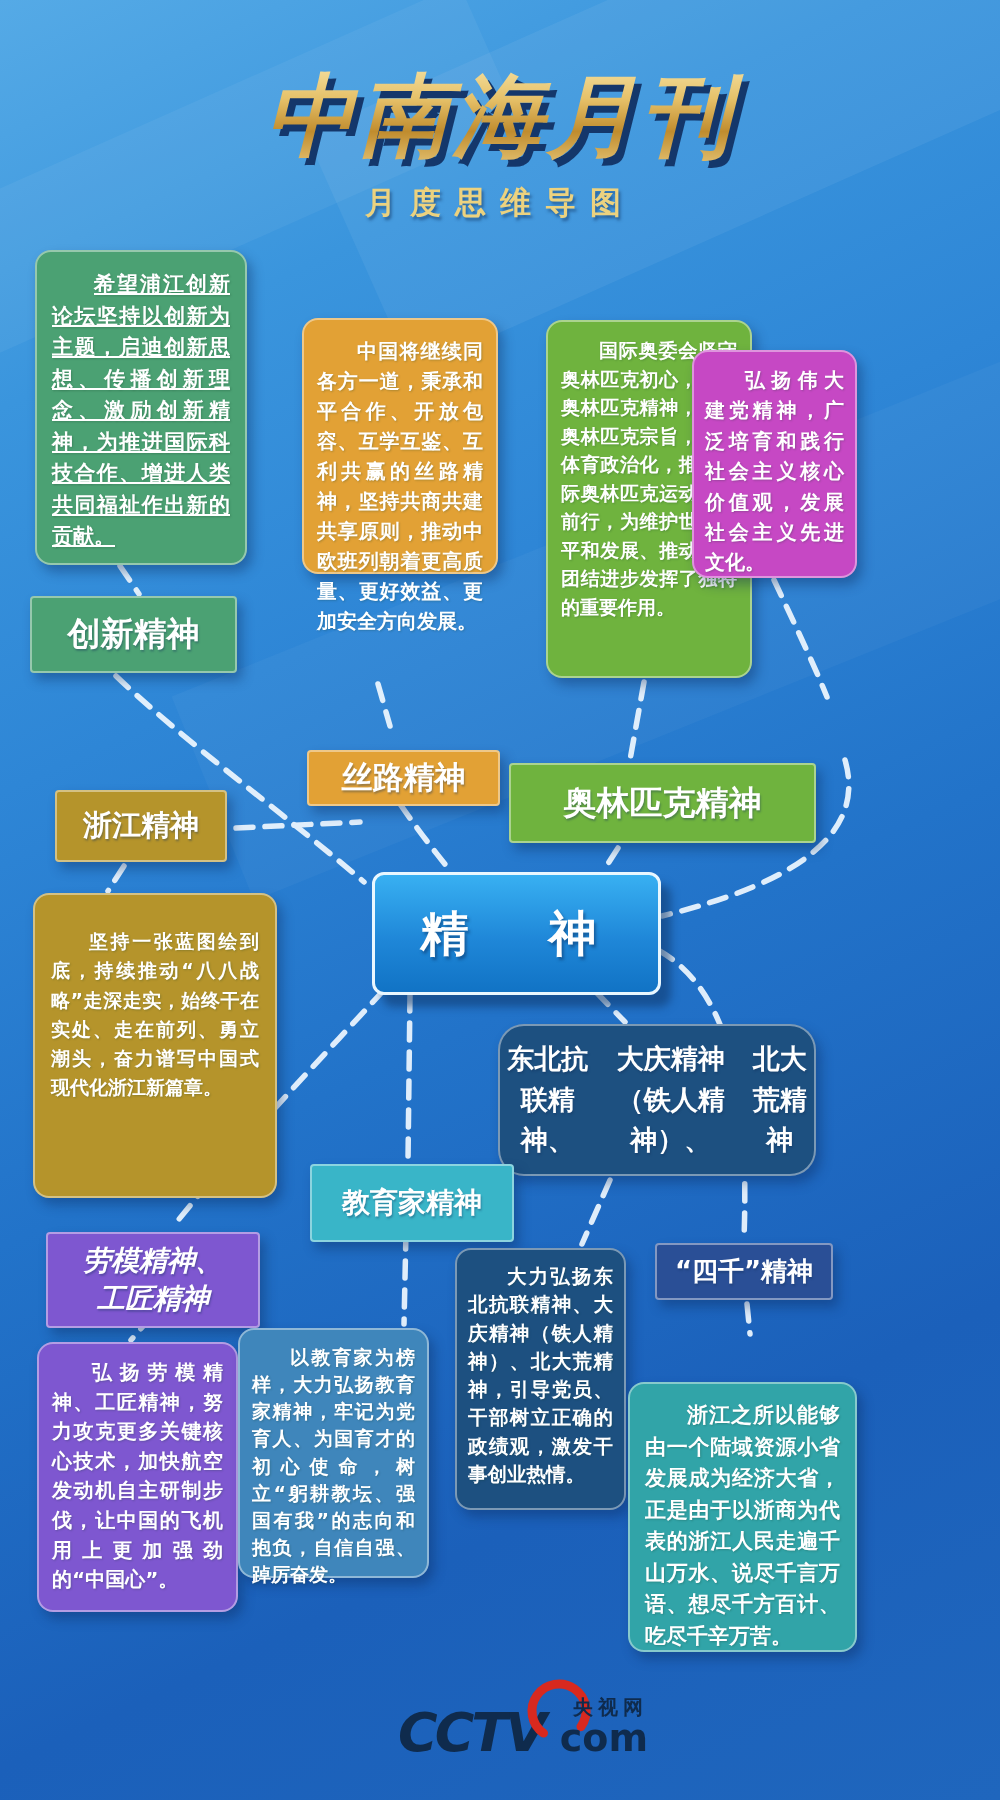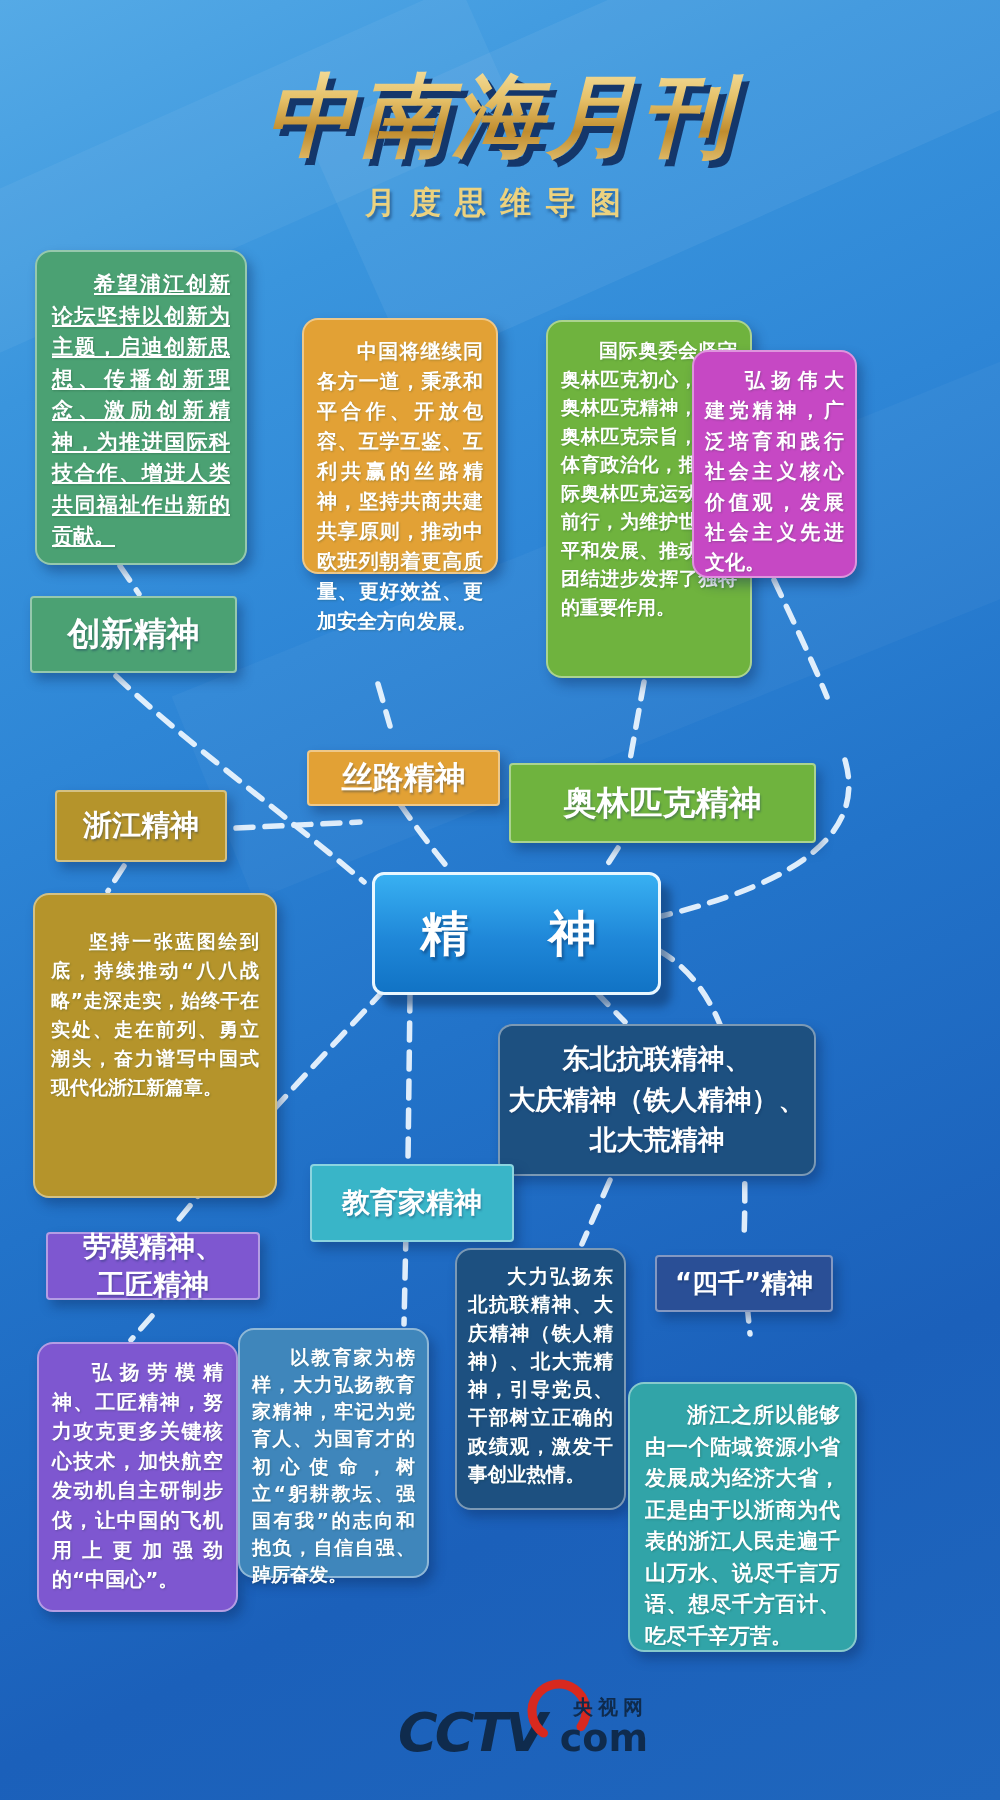--- a/index.html
+++ b/index.html
@@ -53,25 +53,25 @@
 
   #node-center{left:372px;top:872px;width:283px;height:117px;z-index:3;
     display:flex;align-items:center;justify-content:center;
     background:linear-gradient(180deg,#38b0f2 0%,#1f87d8 55%,#1173c5 100%);
     border:3px solid #e9f7ff;border-radius:12px;
     box-shadow:10px 12px 8px rgba(14,55,105,0.55);
     color:#fff;font-size:48px;font-weight:bold;letter-spacing:16px;
     text-shadow:2px 3px 3px rgba(10,50,100,0.5);position:absolute;}
 
   #box-northeast-label{left:498px;top:1024px;width:318px;height:152px;
-    display:flex;flex-direction:column;align-items:center;justify-content:center;
-    font-size:27px;font-weight:bold;line-height:1.5;text-align:center;border-radius:14px;}
+    display:flex;flex-direction:row;align-items:center;justify-content:center;
+    font-size:27px;font-weight:bold;line-height:1.5;text-align:center;border-radius:26px;}
   #lbl-educator{left:310px;top:1164px;width:204px;height:78px;font-size:28px;}
-  #lbl-model-worker{left:46px;top:1232px;width:214px;height:68px;font-size:28px;line-height:1.35;flex-direction:column;}
-  #lbl-siqian{left:655px;top:1243px;width:178px;height:57px;font-size:26px;margin-top:12px;}
+  #lbl-model-worker{left:46px;top:1232px;width:214px;height:96px;font-size:28px;line-height:1.35;flex-direction:column;font-style:italic;}
+  #lbl-siqian{left:655px;top:1243px;width:178px;height:57px;font-size:26px;}
   #box-model-worker{left:37px;top:1342px;width:201px;height:270px;padding:14px 13px;font-size:20px;line-height:1.48;}
   #box-educator{left:238px;top:1328px;width:191px;height:250px;padding:14px 12px;font-size:19px;line-height:1.43;}
   #box-northeast{left:455px;top:1248px;width:171px;height:262px;padding:13px 11px;font-size:19.5px;line-height:1.45;}
   #box-siqian{left:628px;top:1338px;width:229px;height:270px;padding:16px 15px;font-size:21px;line-height:1.5;}
 
   #footer-logo{position:absolute;left:398px;top:1678px;width:250px;height:92px;z-index:2;}
   #cctv-text{position:absolute;left:0;bottom:6px;font-size:54px;font-weight:900;font-style:italic;
     letter-spacing:-3px;color:#0f2b4d;}
   #cctv-arc{position:absolute;left:122px;top:-2px;}
   #cctv-cn{position:absolute;right:0;top:16px;font-size:20px;font-weight:bold;color:#0f2b4d;letter-spacing:5px;}

